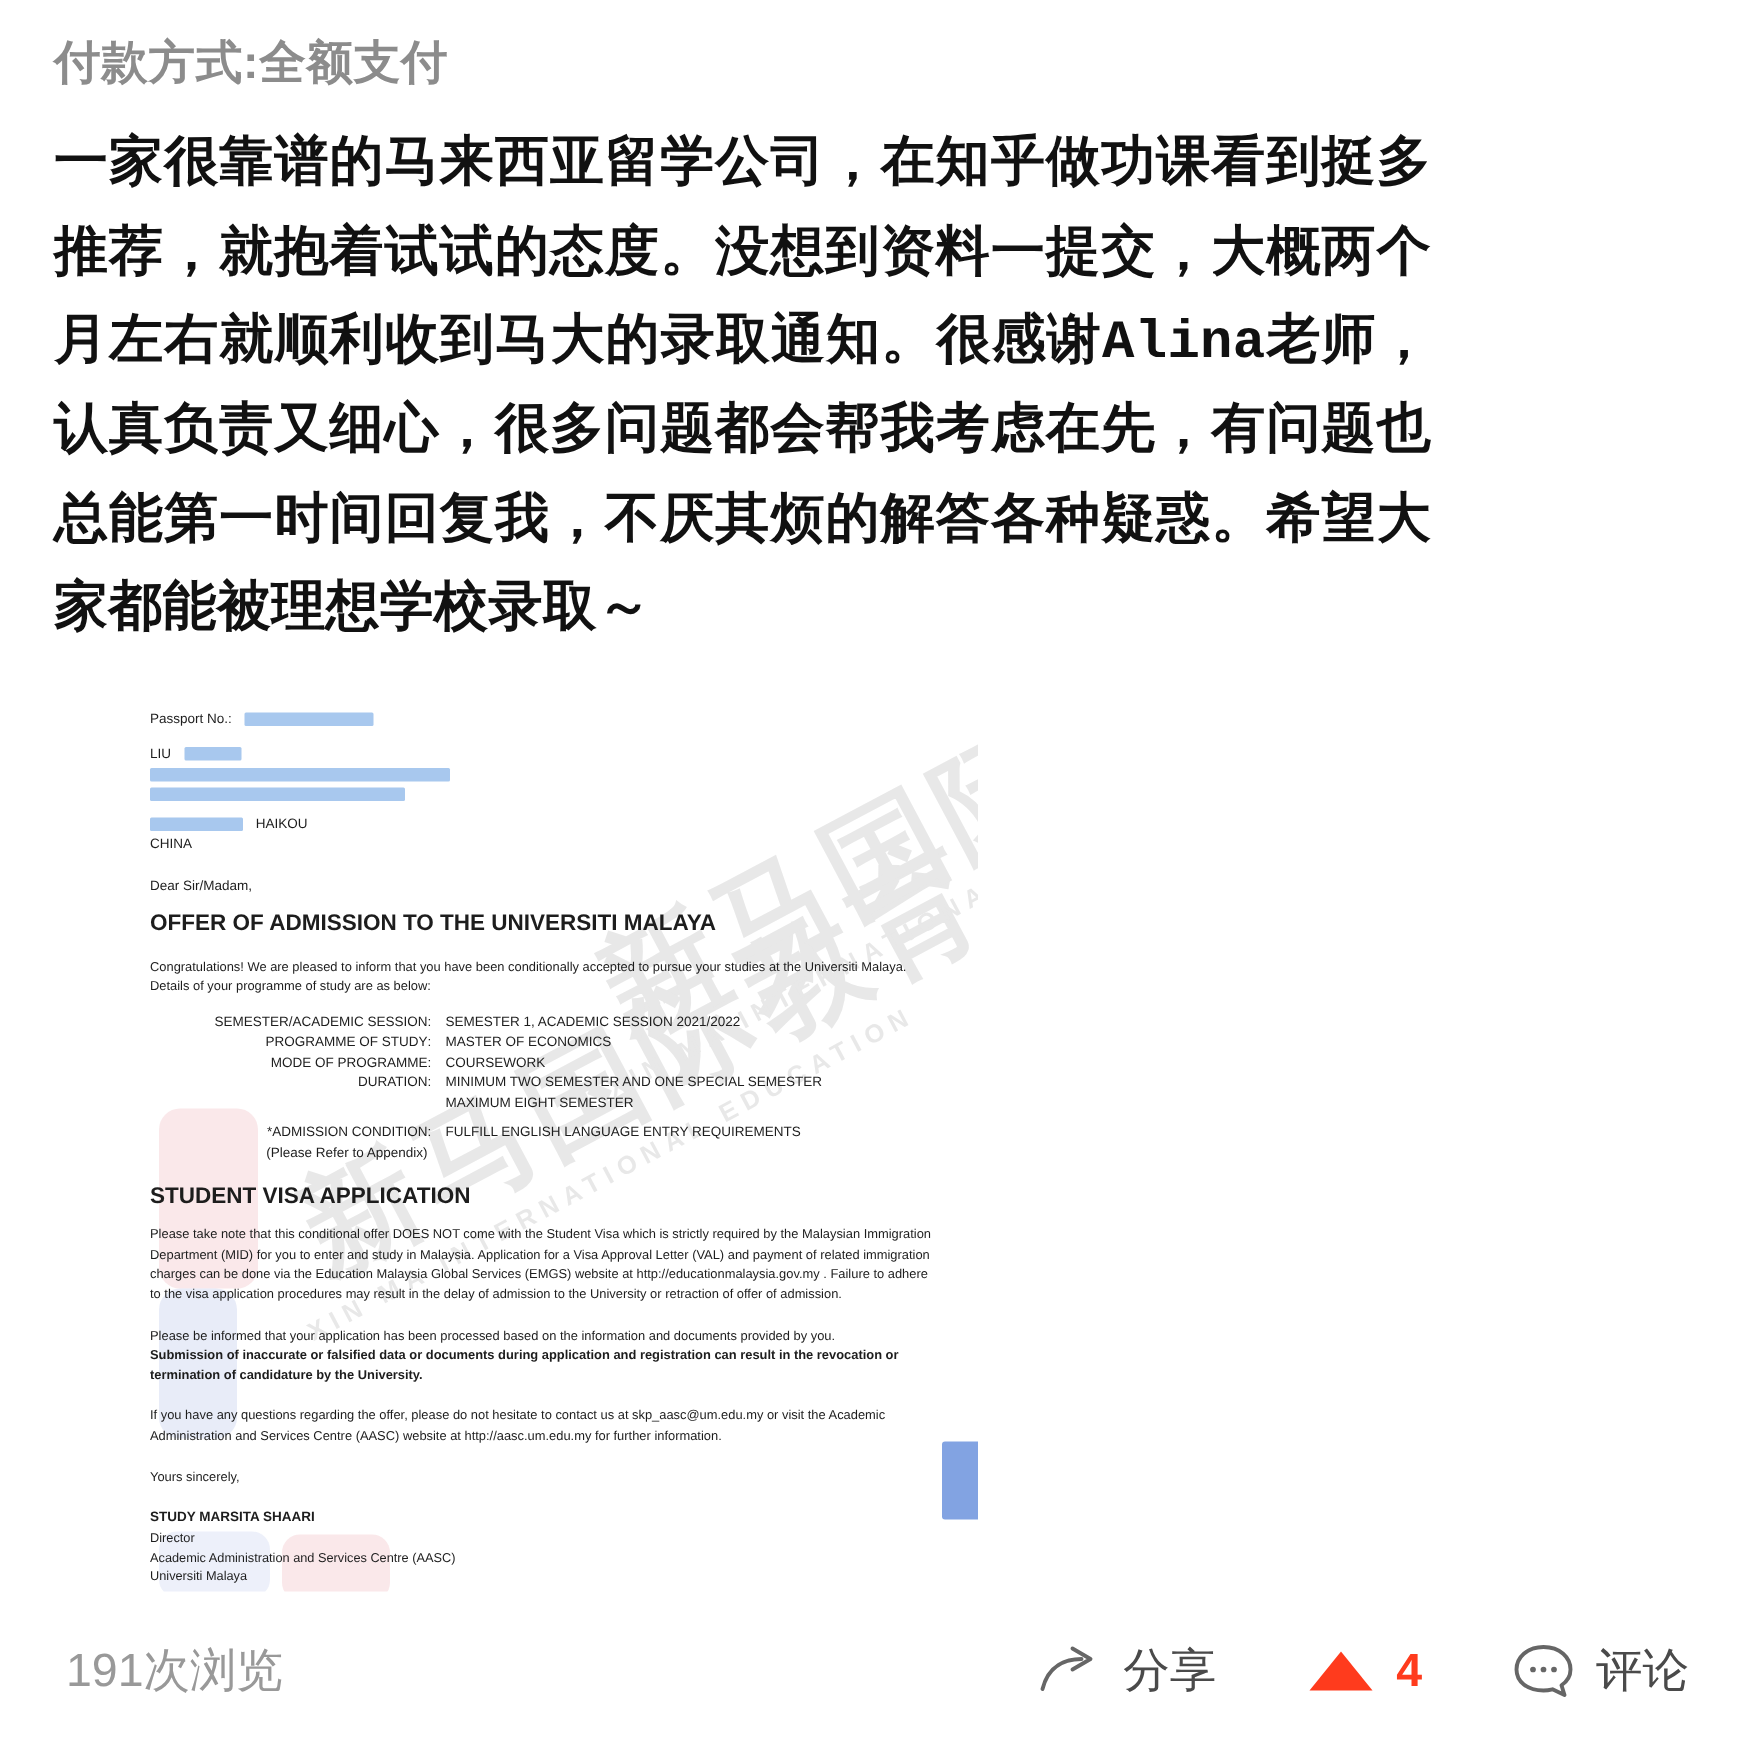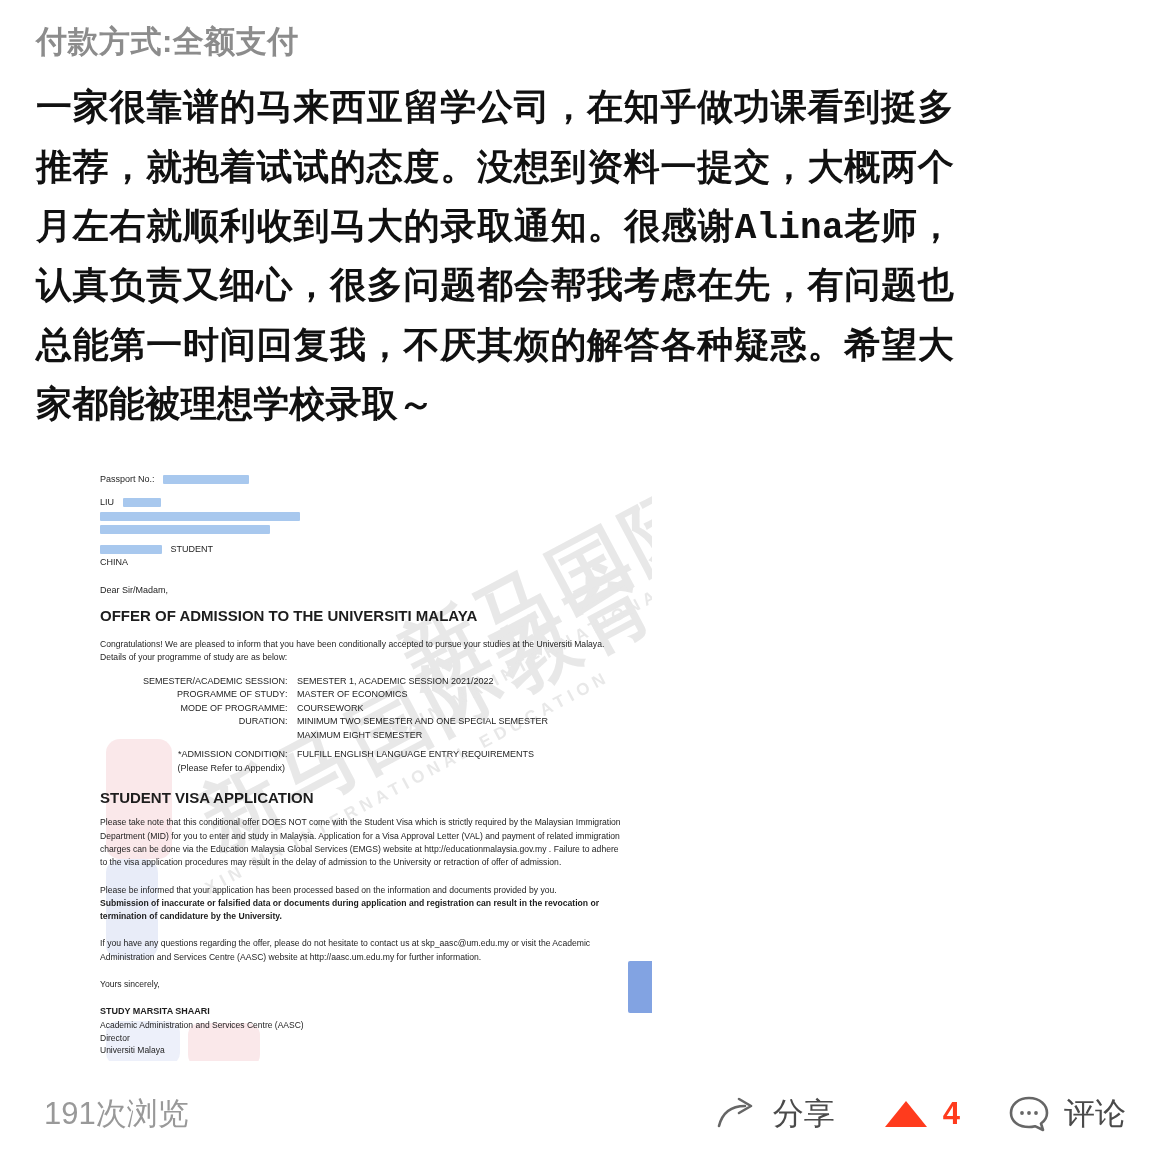--- a/index.html
+++ b/index.html
@@ -140,21 +140,21 @@
   }
   .views {
     font-size: 31px;
     color: #999999;
     flex: 0 0 auto;
   }
   .actions {
     margin-left: auto;
     display: flex;
     align-items: center;
-    gap: 48px;
+    gap: 60px;
   }
   .action {
     display: flex;
     align-items: center;
     gap: 14px;
     color: #666666;
     font-size: 31px;
   }
   .action .lbl { color: #4a4a4a; font-weight: 500; }
   .count-up { color: #ff3b1d; font-weight: bold; font-size: 31px; }
@@ -197,21 +197,21 @@
         </p>
         <p class="doc-line">
           <span class="bar" style="width:200px;"></span>
         </p>
         <p class="doc-line">
           <span class="bar" style="width:170px;"></span>
         </p>
         <div class="spacer6"></div>
         <p class="doc-line">
           <span class="bar" style="width:62px; margin-right:6px;"></span>
-          <span>STUDENT</span>
+          <span>HAIKOU</span>
         </p>
         <p class="doc-line">CHINA</p>
 
         <div class="spacer14"></div>
         <p class="doc-line">Dear Sir/Madam,</p>
         <div class="spacer10"></div>
         <p class="heading">OFFER OF ADMISSION TO THE UNIVERSITI MALAYA</p>
         <div class="spacer14"></div>
         <p class="para">Congratulations! We are pleased to inform that you have been conditionally accepted to pursue your studies at the Universiti Malaya. Details of your programme of study are as below:</p>
         <div class="spacer10"></div>
@@ -254,22 +254,22 @@
         <p class="para">Please take note that this conditional offer DOES NOT come with the Student Visa which is strictly required by the Malaysian Immigration Department (MID) for you to enter and study in Malaysia. Application for a Visa Approval Letter (VAL) and payment of related immigration charges can be done via the Education Malaysia Global Services (EMGS) website at http://educationmalaysia.gov.my . Failure to adhere to the visa application procedures may result in the delay of admission to the University or retraction of offer of admission.</p>
         <div class="spacer14"></div>
         <p class="para">Please be informed that your application has been processed based on the information and documents provided by you.</p>
         <p class="para bold">Submission of inaccurate or falsified data or documents during application and registration can result in the revocation or termination of candidature by the University.</p>
         <div class="spacer14"></div>
         <p class="para">If you have any questions regarding the offer, please do not hesitate to contact us at skp_aasc@um.edu.my or visit the Academic Administration and Services Centre (AASC) website at http://aasc.um.edu.my for further information.</p>
         <div class="spacer14"></div>
         <p class="para">Yours sincerely,</p>
         <div class="spacer14"></div>
         <p class="doc-line bold">STUDY MARSITA SHAARI</p>
+        <p class="doc-line sm">Director</p>
         <p class="doc-line sm">Academic Administration and Services Centre (AASC)</p>
-        <p class="doc-line sm">Director</p>
         <p class="doc-line sm">Universiti Malaya</p>
       </div>
     </div>
   </div>
 
   <div class="footer">
     <div class="views">191次浏览</div>
 
     <div class="actions">
 

